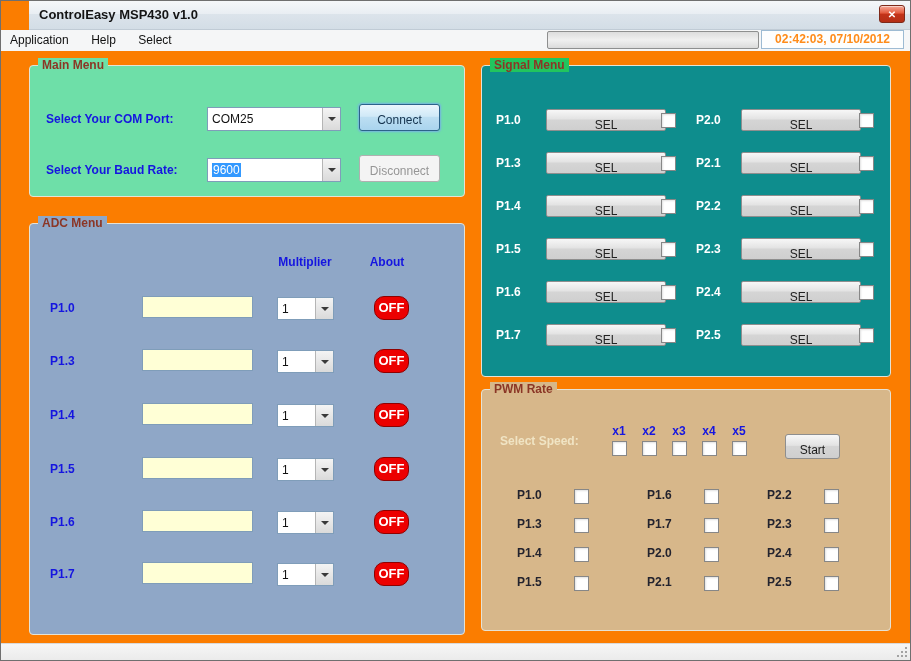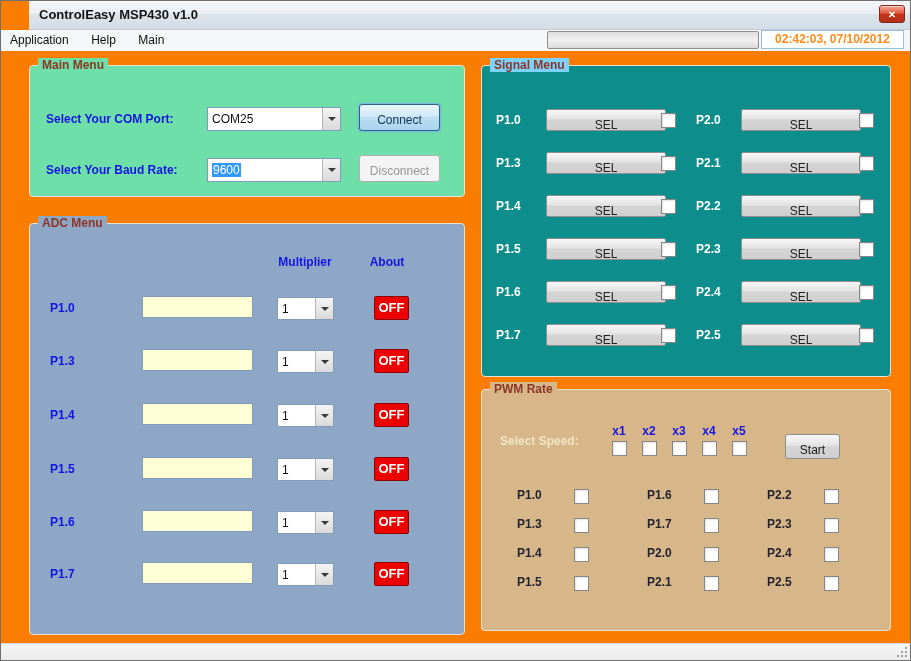--- a/index.html
+++ b/index.html
@@ -27,21 +27,21 @@
   .content{position:absolute;top:50px;left:0;right:0;bottom:16px;background:#FB7D00;}
 
   
   .groupbox{position:absolute;border:1px solid #E6E2D4;border-radius:4px;}
   .gb-title{position:absolute;top:-8px;left:8px;padding:0 4px;font-size:12px;font-weight:bold;color:#8B3626;line-height:14px;}
   .gb-main{left:28px;top:14px;width:434px;height:130px;background:#6EDFA8;}
   .gb-main .gb-title{background:#6EDFA8;}
   .gb-adc{left:28px;top:172px;width:434px;height:410px;background:#8FA7C7;}
   .gb-adc .gb-title{background:#8FA7C7;}
   .gb-signal{left:480px;top:14px;width:408px;height:310px;background:#0E8D8D;}
-  .gb-signal .gb-title{background:#7dd3fc;}
+  .gb-signal .gb-title{background:#22c55e;}
   .gb-pwm{left:480px;top:338px;width:408px;height:240px;background:#D7B78A;}
   .gb-pwm .gb-title{background:#D7B78A;}
 
   
   .blue-label{font-size:12px;font-weight:bold;color:#1515E0;}
   .combo{position:absolute;background:#FFFFFF;border:1px solid #7F9DB9;display:flex;align-items:center;cursor:default;}
   .combo-text{flex:1;padding:0 4px;font-size:12px;color:#111111;white-space:nowrap;overflow:hidden;}
   .combo-btn{width:17px;align-self:stretch;background:linear-gradient(180deg,#F4F4F4,#DADADA);border-left:1px solid #B5B5B5;
     display:flex;align-items:center;justify-content:center;}
   .combo-arrow{width:0;height:0;border-left:4px solid transparent;border-right:4px solid transparent;border-top:4px solid #3A3A3A;}
@@ -64,21 +64,21 @@
   
   .adc-header{position:absolute;top:31px;text-align:center;}
   .adc-header.mult{left:240px;width:70px;}
   .adc-header.status{left:329px;width:56px;}
   .adc-row{position:absolute;left:0;width:100%;height:24px;}
   .adc-port{position:absolute;left:20px;top:5px;}
   .adc-input{position:absolute;left:112px;top:0;width:101px;height:20px;background:#FFFFD6;border:1px solid #7F9DB9;
     font-size:12px;padding:0 4px;font-family:inherit;}
   .adc-combo{left:247px;top:1px;width:55px;height:21px;}
   .off-badge{position:absolute;left:344px;top:0;width:33px;height:22px;background:#EC0000;border:1px solid #8F0000;
-    color:#FFFFFF;font-weight:bold;font-size:13px;text-align:center;line-height:21px;border-radius:2px;cursor:pointer;}
+    color:#FFFFFF;font-weight:bold;font-size:13px;text-align:center;line-height:21px;border-radius:10px;cursor:pointer;}
 
   
   .sig-row{position:absolute;left:0;width:100%;height:22px;}
   .sig-port{position:absolute;top:4px;font-size:12px;font-weight:bold;color:#FFFFFF;}
   .sig-port.left{left:14px;}
   .sig-port.right{left:214px;}
   .sel-btn{position:absolute;top:0;width:120px;height:22px;border:1px solid #8E8E8E;color:#222222;border-radius:2px;
     background:linear-gradient(180deg,#F7F7F7,#E3E3E3 45%,#D5D5D5 50%,#CFCFCF);}
   .sel-btn.left{left:64px;}
   .sel-btn.right{left:259px;}
@@ -111,21 +111,21 @@
   <div class="titlebar">
     <span class="window-title">ControlEasy MSP430 v1.0</span>
     <span class="close-btn">
       <span>✕</span>
     </span>
   </div>
 
   <div class="menubar">
     <span class="menu-item">Application</span>
     <span class="menu-item">Help</span>
-    <span class="menu-item">Main</span>
+    <span class="menu-item">Select</span>
   </div>
   <div class="progressbar"></div>
   <div class="datetime">02:42:03, 07/10/2012</div>
 
   <div class="content">
 
     <div class="groupbox gb-main">
       <span class="gb-title">Main Menu</span>
       <span class="blue-label mm-label-com">Select Your COM Port:</span>
       <div class="combo mm-combo-com">

